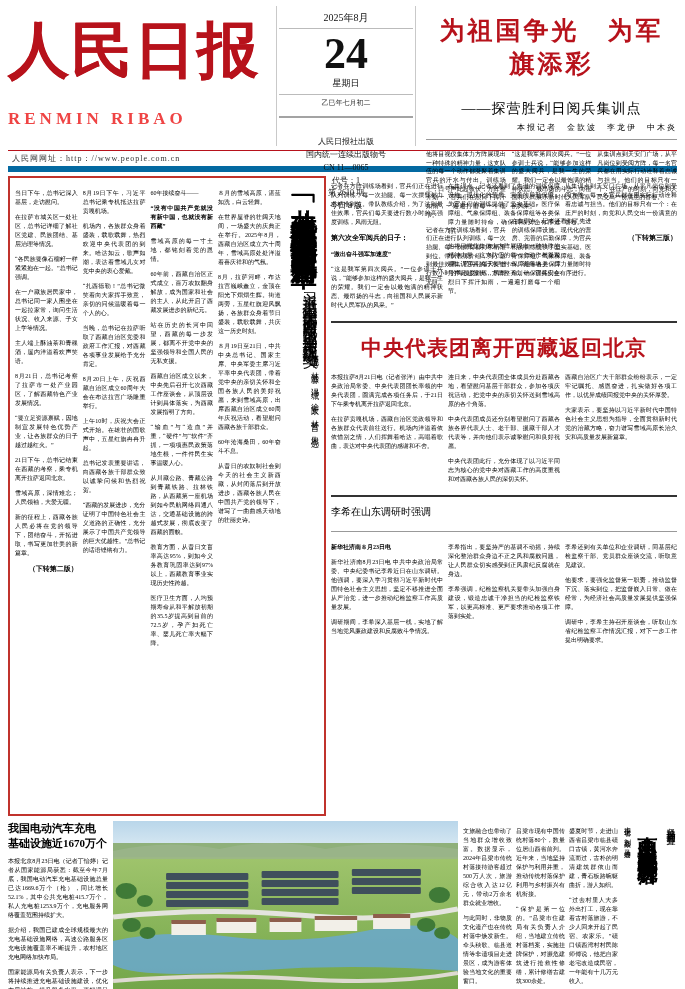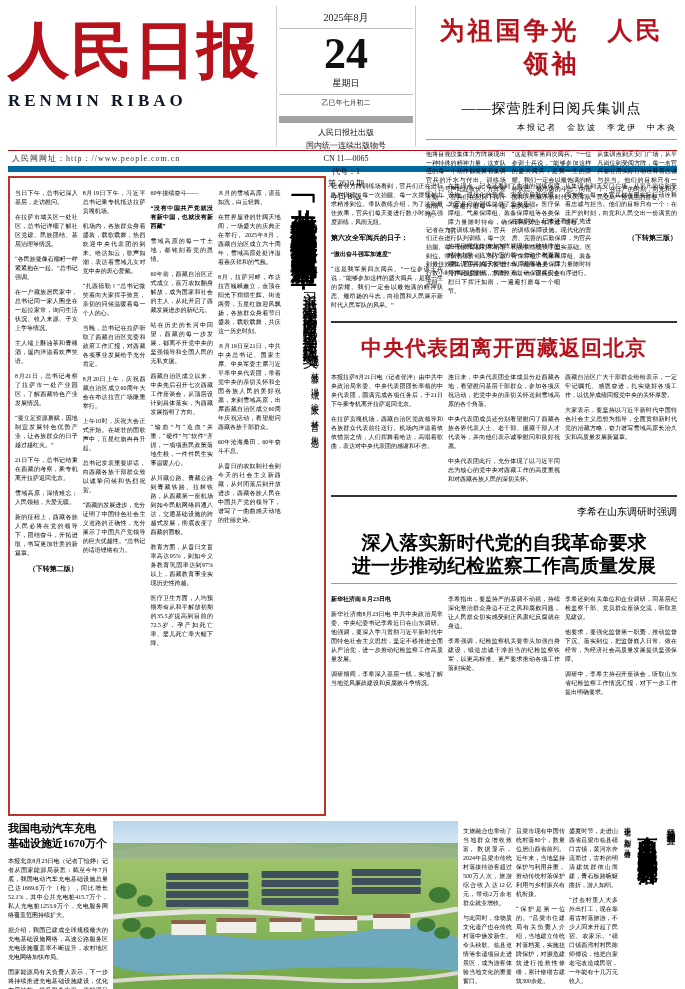--- a/index.html
+++ b/index.html
@@ -35,24 +35,24 @@
     font-family: "Liberation Serif", serif;
     font-weight: bold;
     font-size: 61px;
     line-height: 1.0;
     letter-spacing: 2px;
     color: #b7121b;
     white-space: nowrap;
     text-shadow: 0.5px 0 0 #b7121b;
   }
   .mh-pinyin {
-    margin-top: 10px;
+    margin-top: 28px;
     font-size: 17px;
     letter-spacing: 4px;
-    color: #0f172a;
+    color: #ef4444;
     font-weight: bold;
   }
   .mh-center {
     width: 140px;
     border-left: 1px solid #c9c9c9;
     border-right: 1px solid #c9c9c9;
     text-align: center;
     font-size: 8px;
     line-height: 1.5;
     padding: 4px 2px 0 2px;
@@ -64,22 +64,22 @@
     font-weight: bold;
     line-height: 1.05;
     margin: 1px 0 0 0;
   }
   .mh-week { font-size: 9px; margin-top: 1px; font-family: Liberation Mono, monospace; }
   .mh-lunar { font-size: 7px; color: #333; margin-top: 2px; border-top:1px solid #bbb; padding-top:3px;}
   .mh-pub {
     font-size: 8px;
     line-height: 1.6;
     margin-top: 8px;
-    border-top: 7px solid #a3a3a3;
-    padding-top: 4px;
+    border-top: 2px solid #a3a3a3;
+    padding-top: 18px;
   }
   .mh-right {
     flex: 1;
     padding-left: 10px;
     position: relative;
   }
   .mh-head1 {
     font-size: 25px;
     font-weight: bold;
     text-align: center;
@@ -206,21 +206,21 @@
   .hl-black {
     font-size: 19px;
     font-weight: bold;
     text-align: center;
     letter-spacing: 0px;
     line-height: 1.25;
     margin: 4px 0 5px;
   }
   .hl-small {
     font-size: 10px;
-    text-align: right;
+    text-align: left;
     margin: 3px 0 12px;
   }
   .hr-thin { border-top: 1px solid #999; margin: 5px 0; }
   .hr-thick { border-top: 2px solid #333; margin: 5px 0; }
   .dateline { font-weight: bold; }
 
   
   .bottom {
     display: flex;
     margin-top: 5px;
@@ -296,21 +296,21 @@
         <div>人民日报社出版</div>
         <div>国内统一连续出版物号</div>
         <div>CN 11—0065</div>
         <div>代号：1</div>
         <div>第 2610 期</div>
         <div>今日８版</div>
       </div>
     </div>
 
     <div class="mh-right">
-      <div class="mh-head1">为祖国争光　人民领袖</div>
+      <div class="mh-head1">为祖国争光　为军旗添彩</div>
       <div class="mh-head2">——探营胜利日阅兵集训点</div>
       <div class="mh-byline">本报记者　金歆波　李龙伊　中木炎</div>
       <div class="mh-rule"></div>
       <div class="mh-cols">
         <div class="c">
             <p>他将目视仪集体力方阵展现出一种特殊的精神力量，这支队伍的每一个动作都凝聚着集训官兵的汗水与付出。训练场上，口号声此起彼伏，方阵整齐划一，官兵们在烈日下挥汗如雨，一遍遍打磨每一个细节。</p>
             <p>记者在方阵训练场看到，官兵们正在进行队列训练，每一次抬腿、每一次摆臂都力求精准到位。带队教练介绍，为了达到最佳效果，官兵们每天要进行数小时的高强度训练，风雨无阻。</p>
           </div>
         <div class="c">
             <p>“这是我军第四次阅兵。”一位参训士兵说，“能够参加这样的盛大阅兵，是我一生的荣耀。我们一定会以最饱满的精神状态、最昂扬的斗志，向祖国和人民展示新时代人民军队的风采。”</p>
@@ -423,24 +423,20 @@
               <p>西藏自治区广大干部群众纷纷表示，一定牢记嘱托、感恩奋进，扎实做好各项工作，以优异成绩回报党中央的关怀厚爱。</p>
               <p>大家表示，要坚持以习近平新时代中国特色社会主义思想为指导，全面贯彻新时代党的治藏方略，奋力谱写雪域高原长治久安和高质量发展新篇章。</p>
             </div>
         </div>
       </div>
 
       <div class="hr-thick"></div>
 
       <div class="r-block">
         <div class="hl-small">李希在山东调研时强调</div>
-        <div class="hl-black">
-          <div>深入落实新时代党的自我革命要求</div>
-          <div>进一步推动纪检监察工作高质量发展</div>
-        </div>
         <div class="hr-thin"></div>
         <div class="r-cols">
           <div class="c">
               <p class="dateline">新华社济南８月23日电</p>
               <p>新华社济南8月23日电 中共中央政治局常委、中央纪委书记李希近日在山东调研。他强调，要深入学习贯彻习近平新时代中国特色社会主义思想，坚定不移推进全面从严治党，进一步推动纪检监察工作高质量发展。</p>
               <p>调研期间，李希深入基层一线，实地了解当地党风廉政建设和反腐败斗争情况。</p>
             </div>
           <div class="c">
               <p>李希指出，要坚持严的基调不动摇，持续深化整治群众身边不正之风和腐败问题，让人民群众切实感受到正风肃纪反腐就在身边。</p>
               <p>李希强调，纪检监察机关要带头加强自身建设，锻造忠诚干净担当的纪检监察铁军，以更高标准、更严要求推动各项工作落到实处。</p>

